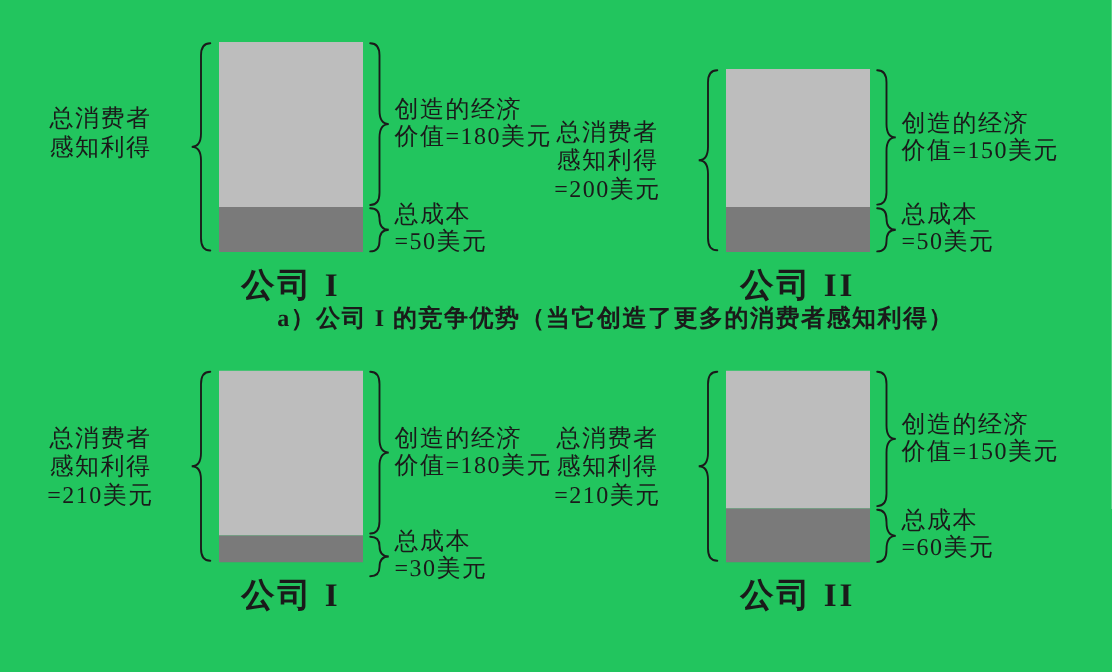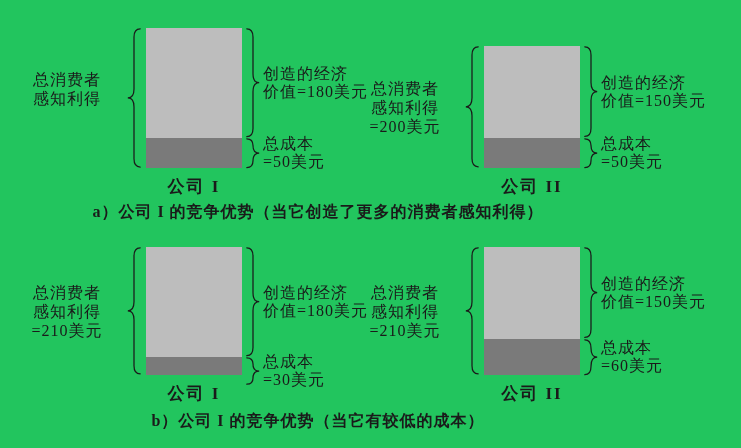--- a/index.html
+++ b/index.html
@@ -22,27 +22,27 @@
     white-space: nowrap;
   }
   .rlabel {
     text-align: left;
     font-size: 16px; line-height: 18px;
     letter-spacing: 1px;
     white-space: nowrap;
   }
   .company {
     text-align: center;
-    font-size: 17px; font-weight: bold;
+    font-size: 22px; font-weight: bold;
     letter-spacing: 2px;
     white-space: nowrap;
   }
   .caption {
     position: absolute; left: 0; width: 636px;
-    text-align: center;
+    text-align: right;
     font-size: 16px; font-weight: bold;
     letter-spacing: 1px;
   }
   .caption-a { top: 202px; }
   .caption-b { top: 411px; }
   svg.brace { overflow: visible; }
 </style>
 </head>
 <body>
 
@@ -161,15 +161,14 @@
         <path d="M 0.8 0.8 Q 7 0.8 7 9 L 7 9.239999999999998 Q 7 18.24 13.2 18.24 Q 7 18.24 7 27.24 L 7 27.479999999999997 Q 7 35.68 0.8 35.68" fill="none" stroke="#1a1a1a" stroke-width="1.25" stroke-linecap="round"></path>
       </svg>
     <div class="rlabel rbot" style="left: 601px; top: 338.76px;">
       <div>总成本</div>
       <div>=60美元</div>
     </div>
     <div class="company" style="left: 462px; width: 140px; top: 382px;">公司 II</div>
   </div>
 
   <div class="caption caption-a">a）公司 I 的竞争优势（当它创造了更多的消费者感知利得）</div>
-  <div class="caption caption-b">b）公司 I 的竞争优势（当它有较低的成本）</div>
 
 </div>
 
 </body></html>

